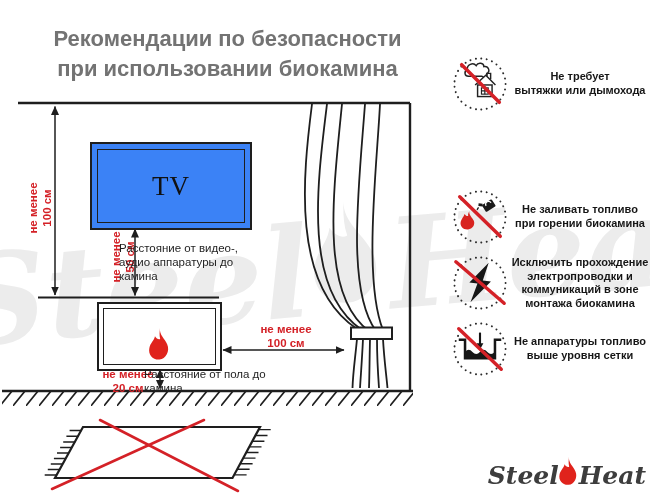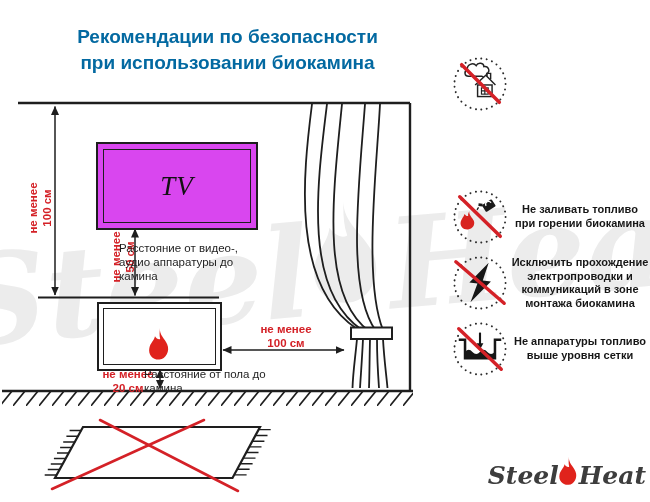--- a/index.html
+++ b/index.html
@@ -1,30 +1,30 @@
 <!DOCTYPE html>
 <html><head>
 <meta charset="utf-8">
 <style>
   html,body{margin:0;padding:0;background:#fff;}
   .page{position:relative;width:650px;height:502px;background:#fff;overflow:hidden;
         font-family:"Liberation Sans",sans-serif;color:#1e1e1e;}
   .abs{position:absolute;}
   
-  .title{left:15px;top:24px;width:425px;text-align:center;font-size:19px;font-weight:700;
-         line-height:1.35;color:#0369a1;white-space:pre-line;}
+  .title{left:15px;top:24px;width:425px;text-align:center;font-size:22px;font-weight:700;
+         line-height:1.35;color:#737373;white-space:pre-line;}
   
   .watermark{left:-45px;top:195px;display:flex;align-items:center;color:#ececec;
              font-family:"DejaVu Serif",serif;font-style:italic;font-weight:700;
              font-size:125px;white-space:nowrap;transform:rotate(-5deg);z-index:0;}
   .watermark svg{margin:0 -8px 30px -8px;}
   
   .lineart{left:0;top:0;z-index:1;}
   
-  .tv-box{left:96px;top:142px;width:158px;height:84px;border:2.2px solid #1e1e1e;background:#d946ef;z-index:2;font-style:italic;}
+  .tv-box{left:90px;top:142px;width:158px;height:84px;border:2.2px solid #1e1e1e;background:#3b82f6;z-index:2;}
   .tv-inner{position:absolute;inset:5px;border:1.6px solid #1e1e1e;display:flex;align-items:center;justify-content:center;}
   .tv-label{font-family:"Liberation Serif",serif;font-size:27px;letter-spacing:1px;color:#111;}
   .fp-box{left:97px;top:302px;width:121px;height:65px;border:2.2px solid #1e1e1e;background:#fff;z-index:2;}
   .fp-inner{position:absolute;inset:4px;border:1.6px solid #1e1e1e;}
   .fp-flame{position:absolute;left:50%;bottom:2px;transform:translateX(-50%);}
   
   .dim{z-index:2;color:#d42127;font-weight:700;font-size:11.5px;line-height:1.22;
        text-align:center;white-space:pre-line;}
   .cap{z-index:2;color:#1e1e1e;font-size:11.5px;line-height:1.2;white-space:pre-line;}
   .ctr{transform:translate(-50%,-50%);}
@@ -138,20 +138,22 @@
     <svg class="rule-icon" width="56" height="56" viewBox="0 0 58 58">
       <circle cx="29" cy="29" r="26.5" fill="none" stroke="#2b2b2b" stroke-width="2" stroke-dasharray="0.1 5.6" stroke-linecap="round"></circle>
       <path d="M36,24 V18 H40 V24" fill="none" stroke="#222" stroke-width="1.5"></path>
       <path d="M17,21 c-4,0 -5,-5 -1,-7 c-1,-5 6,-8 9,-4 c2,-4 8,-3 8,1 c5,-1 7,5 3,7 c1,3 -3,5 -5,3 z" fill="#fff" stroke="#222" stroke-width="1.5"></path>
       <path d="M24,30 L35,20 L45,30" fill="#fff" stroke="#222" stroke-width="1.5"></path>
       <rect x="26.5" y="30" width="15" height="12" fill="#fff" stroke="#222" stroke-width="1.5"></rect>
       <rect x="30.5" y="33" width="7" height="6.5" fill="none" stroke="#222" stroke-width="1.2"></rect>
       <path d="M34,33 V39.5 M30.5,36.2 H37.5" stroke="#222" stroke-width="1.2"></path>
       <line x1="10" y1="9" x2="49" y2="48" stroke="#d42127" stroke-width="3.6" stroke-linecap="round"></line>
     </svg>
+    <div class="rule-text">Не требует
+вытяжки или дымохода</div>
   </div>
 
 
   <div class="abs rule-row" style="top:189px;">
     <svg class="rule-icon" width="56" height="56" viewBox="0 0 58 58">
       <circle cx="29" cy="29" r="26.5" fill="none" stroke="#2b2b2b" stroke-width="2" stroke-dasharray="0.1 5.6" stroke-linecap="round"></circle>
       <path d="M18,23 c-0.8,4 3.2,6.5 4.6,10 c1.6,4.2 -1.4,8.6 -6,9 c-5,0.4 -8.6,-3.4 -7.6,-8 c0.7,-3.4 3.3,-5.2 4,-8.2 c1,1.6 2.6,2.6 3.8,2 c-0.6,-1.6 0.4,-3.4 1.2,-4.8 z" fill="#d8231f"></path>
       <g transform="rotate(-32 38 17)">
         <rect x="32" y="13" width="12" height="8.5" rx="1" fill="#191919"></rect>
         <path d="M32,14.5 l-3.4,-2.6 l1.8,-2.4 l3.2,2.6 z" fill="#191919"></path>

